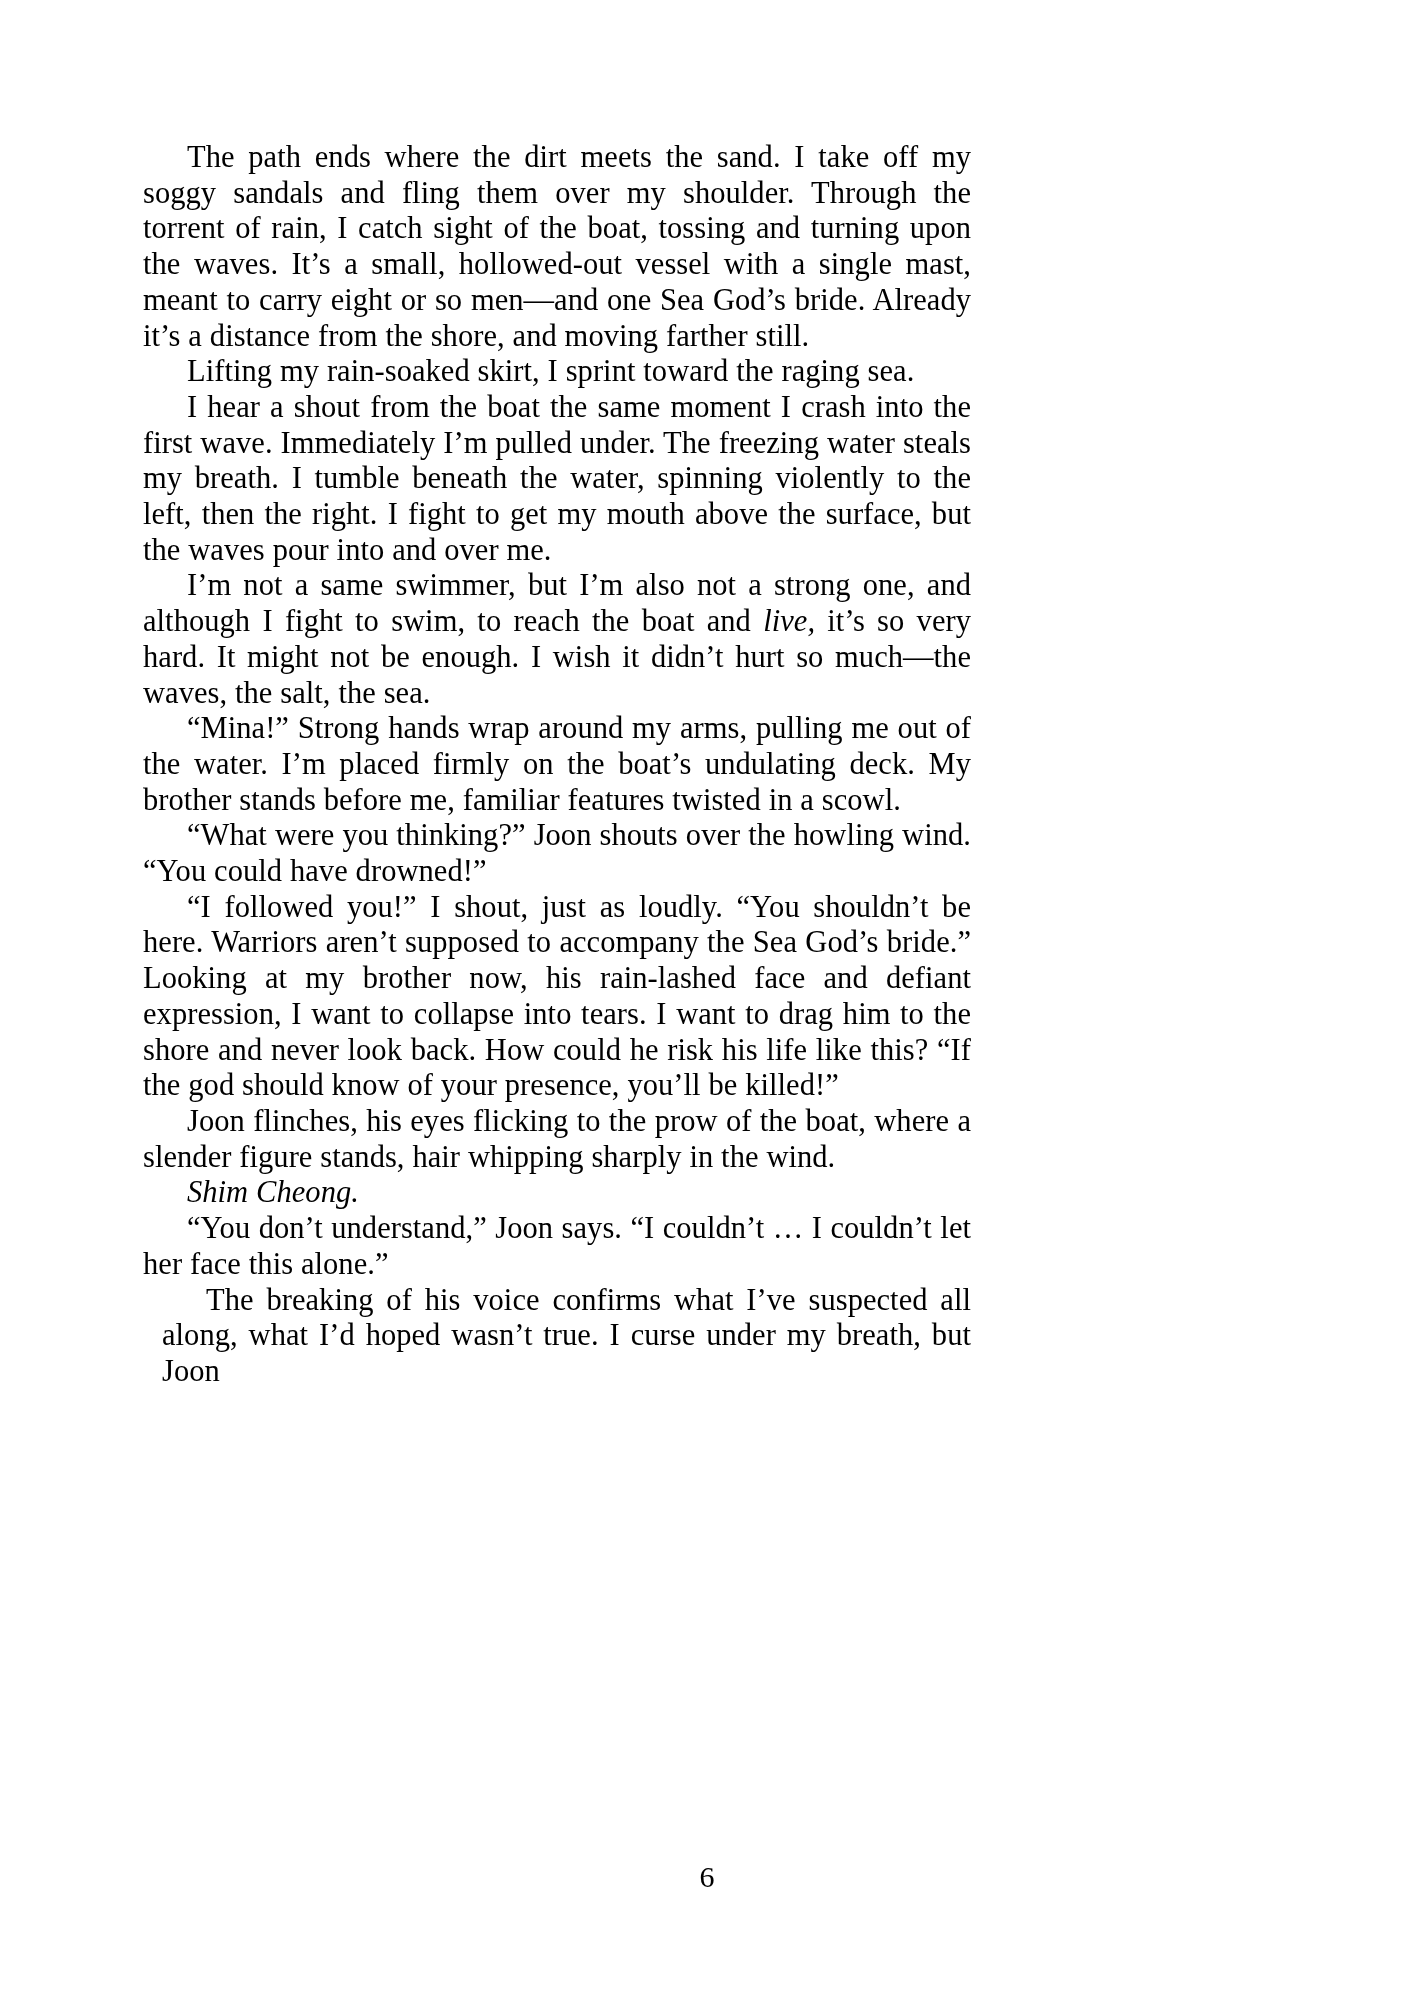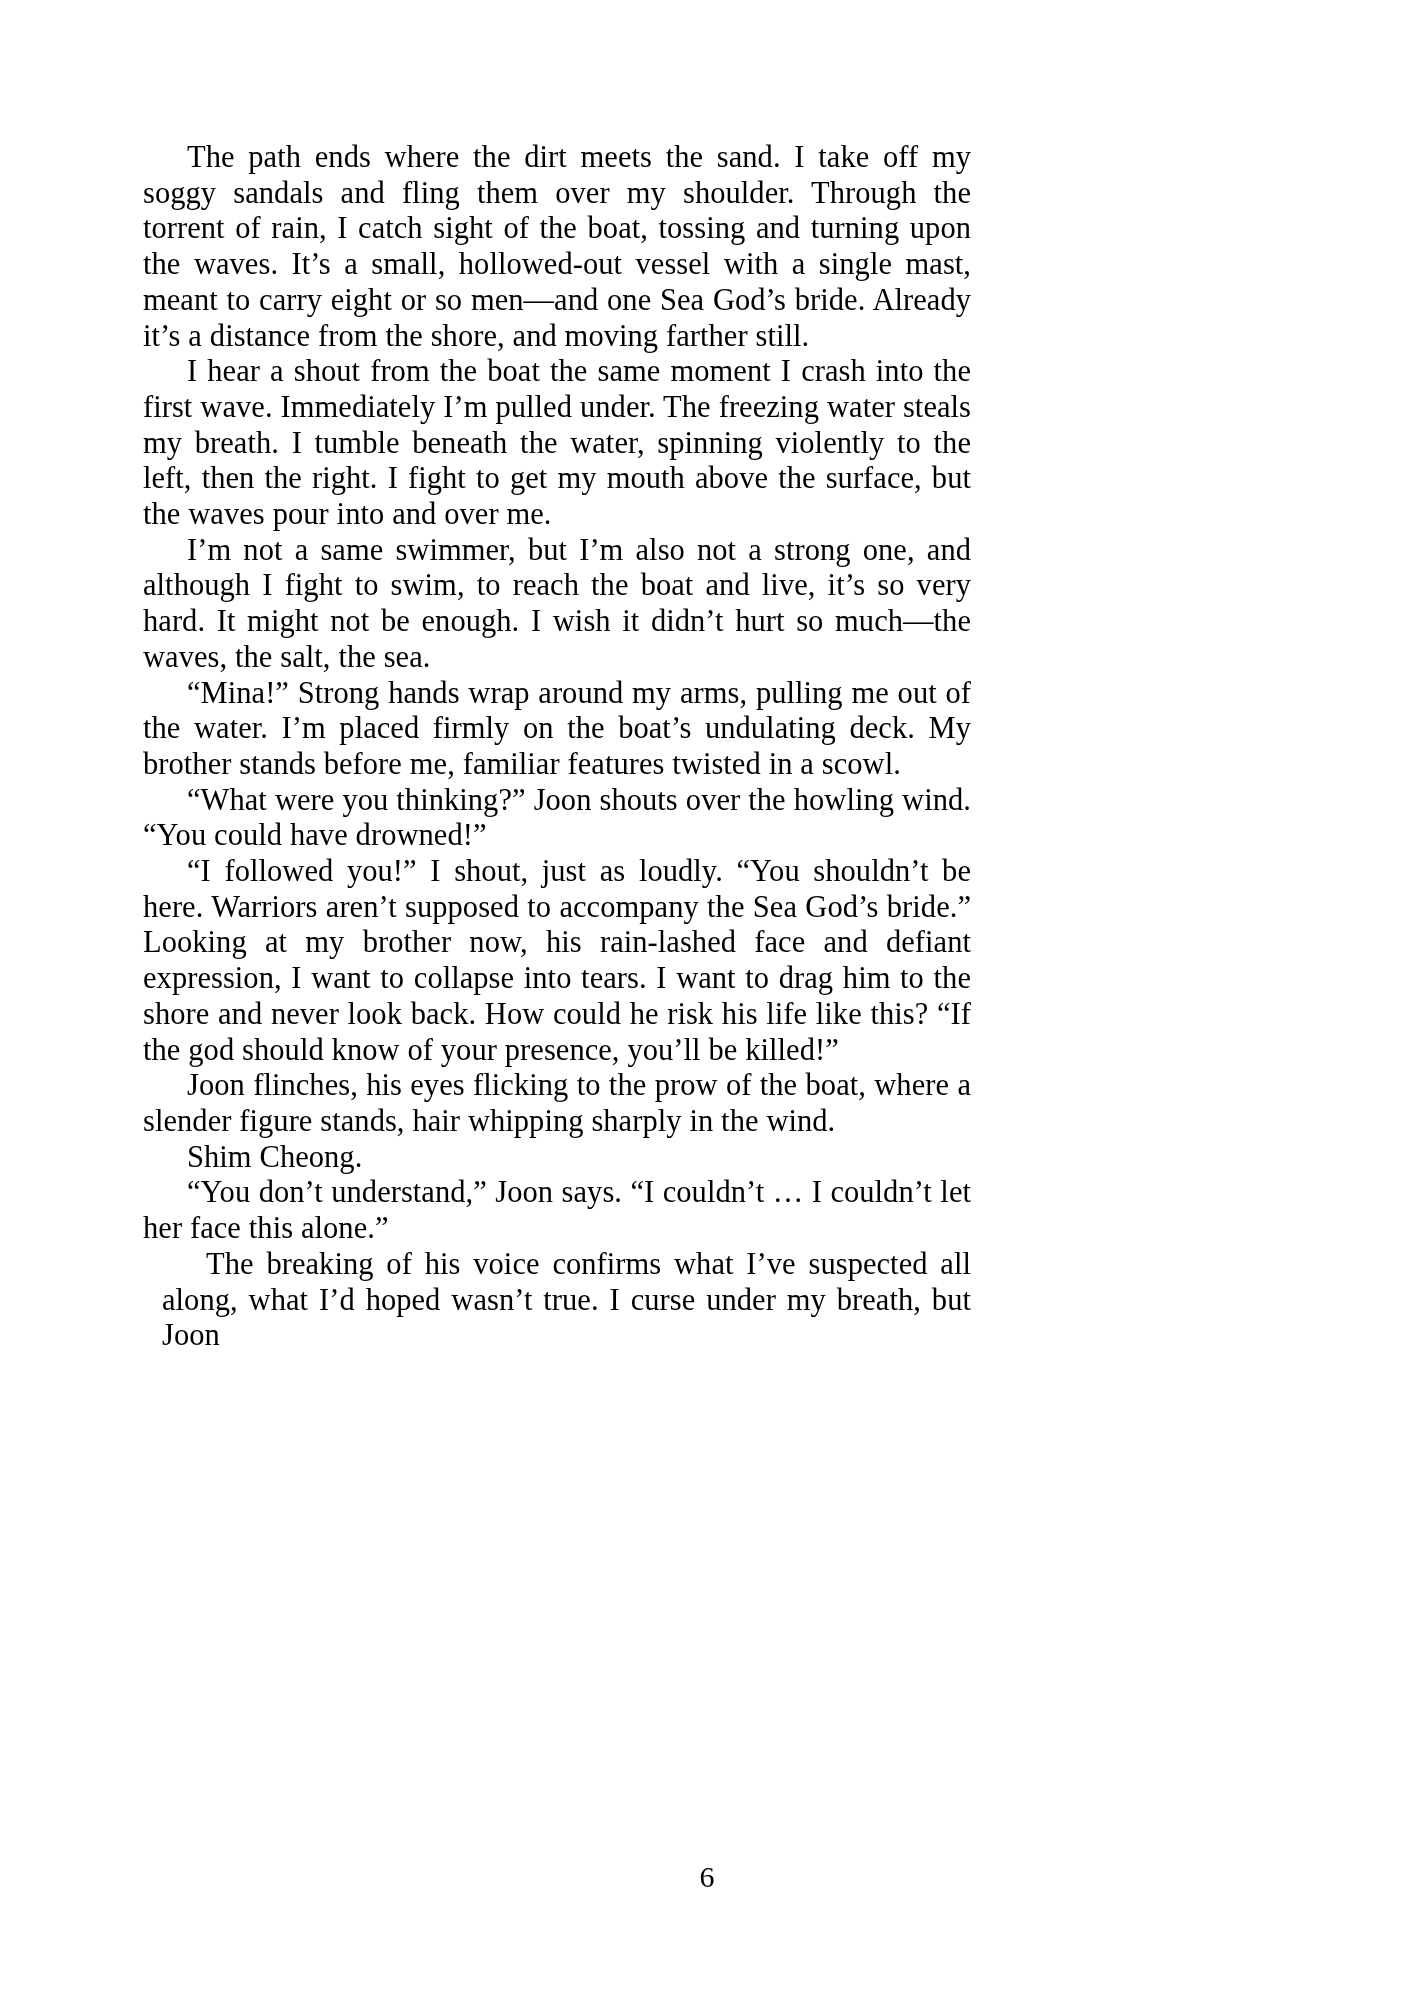--- a/index.html
+++ b/index.html
@@ -40,20 +40,21 @@
     letter-spacing: 0.05px;
     word-spacing: 0.2px;
     hyphens: none;
     -webkit-hyphens: none;
   }
   p.para:last-child {
     text-align: justify;
     margin-left: 19px;
   }
   .em {
+    font-style: italic;
   }
   .page-number {
     position: absolute;
     left: 0;
     top: 1860px;
     width: 1414px;
     text-align: center;
     font-size: 30px;
     line-height: 34px;
     font-family: "Liberation Serif", "DejaVu Serif", serif;
@@ -61,20 +62,21 @@
 </style>
 </head>
 <body>
 
 <div class="page">
 
   <div class="text-block">
 
     <p class="para">The path ends where the dirt meets the sand. I take off my soggy sandals and fling them over my shoulder. Through the torrent of rain, I catch sight of the boat, tossing and turning upon the waves. It’s a small, hollowed-out vessel with a single mast, meant to carry eight or so men—and one Sea God’s bride. Already it’s a distance from the shore, and moving farther still.</p>
 
+    <p class="para">Lifting my rain-soaked skirt, I sprint toward the raging sea.</p>
 
     <p class="para">I hear a shout from the boat the same moment I crash into the first wave. Immediately I’m pulled under. The freezing water steals my breath. I tumble beneath the water, spinning violently to the left, then the right. I fight to get my mouth above the surface, but the waves pour into and over me.</p>
 
     <p class="para"><span>I’m not a same swimmer, but I’m also not a strong one, and although I fight to swim, to reach the boat and </span><span class="em">live,</span><span> it’s so very hard. It might not be enough. I wish it didn’t hurt so much—the waves, the salt, the sea.</span></p>
 
     <p class="para">“Mina!” Strong hands wrap around my arms, pulling me out of the water. I’m placed firmly on the boat’s undulating deck. My brother stands before me, familiar features twisted in a scowl.</p>
 
     <p class="para">“What were you thinking?” Joon shouts over the howling wind. “You could have drowned!”</p>
 
 

